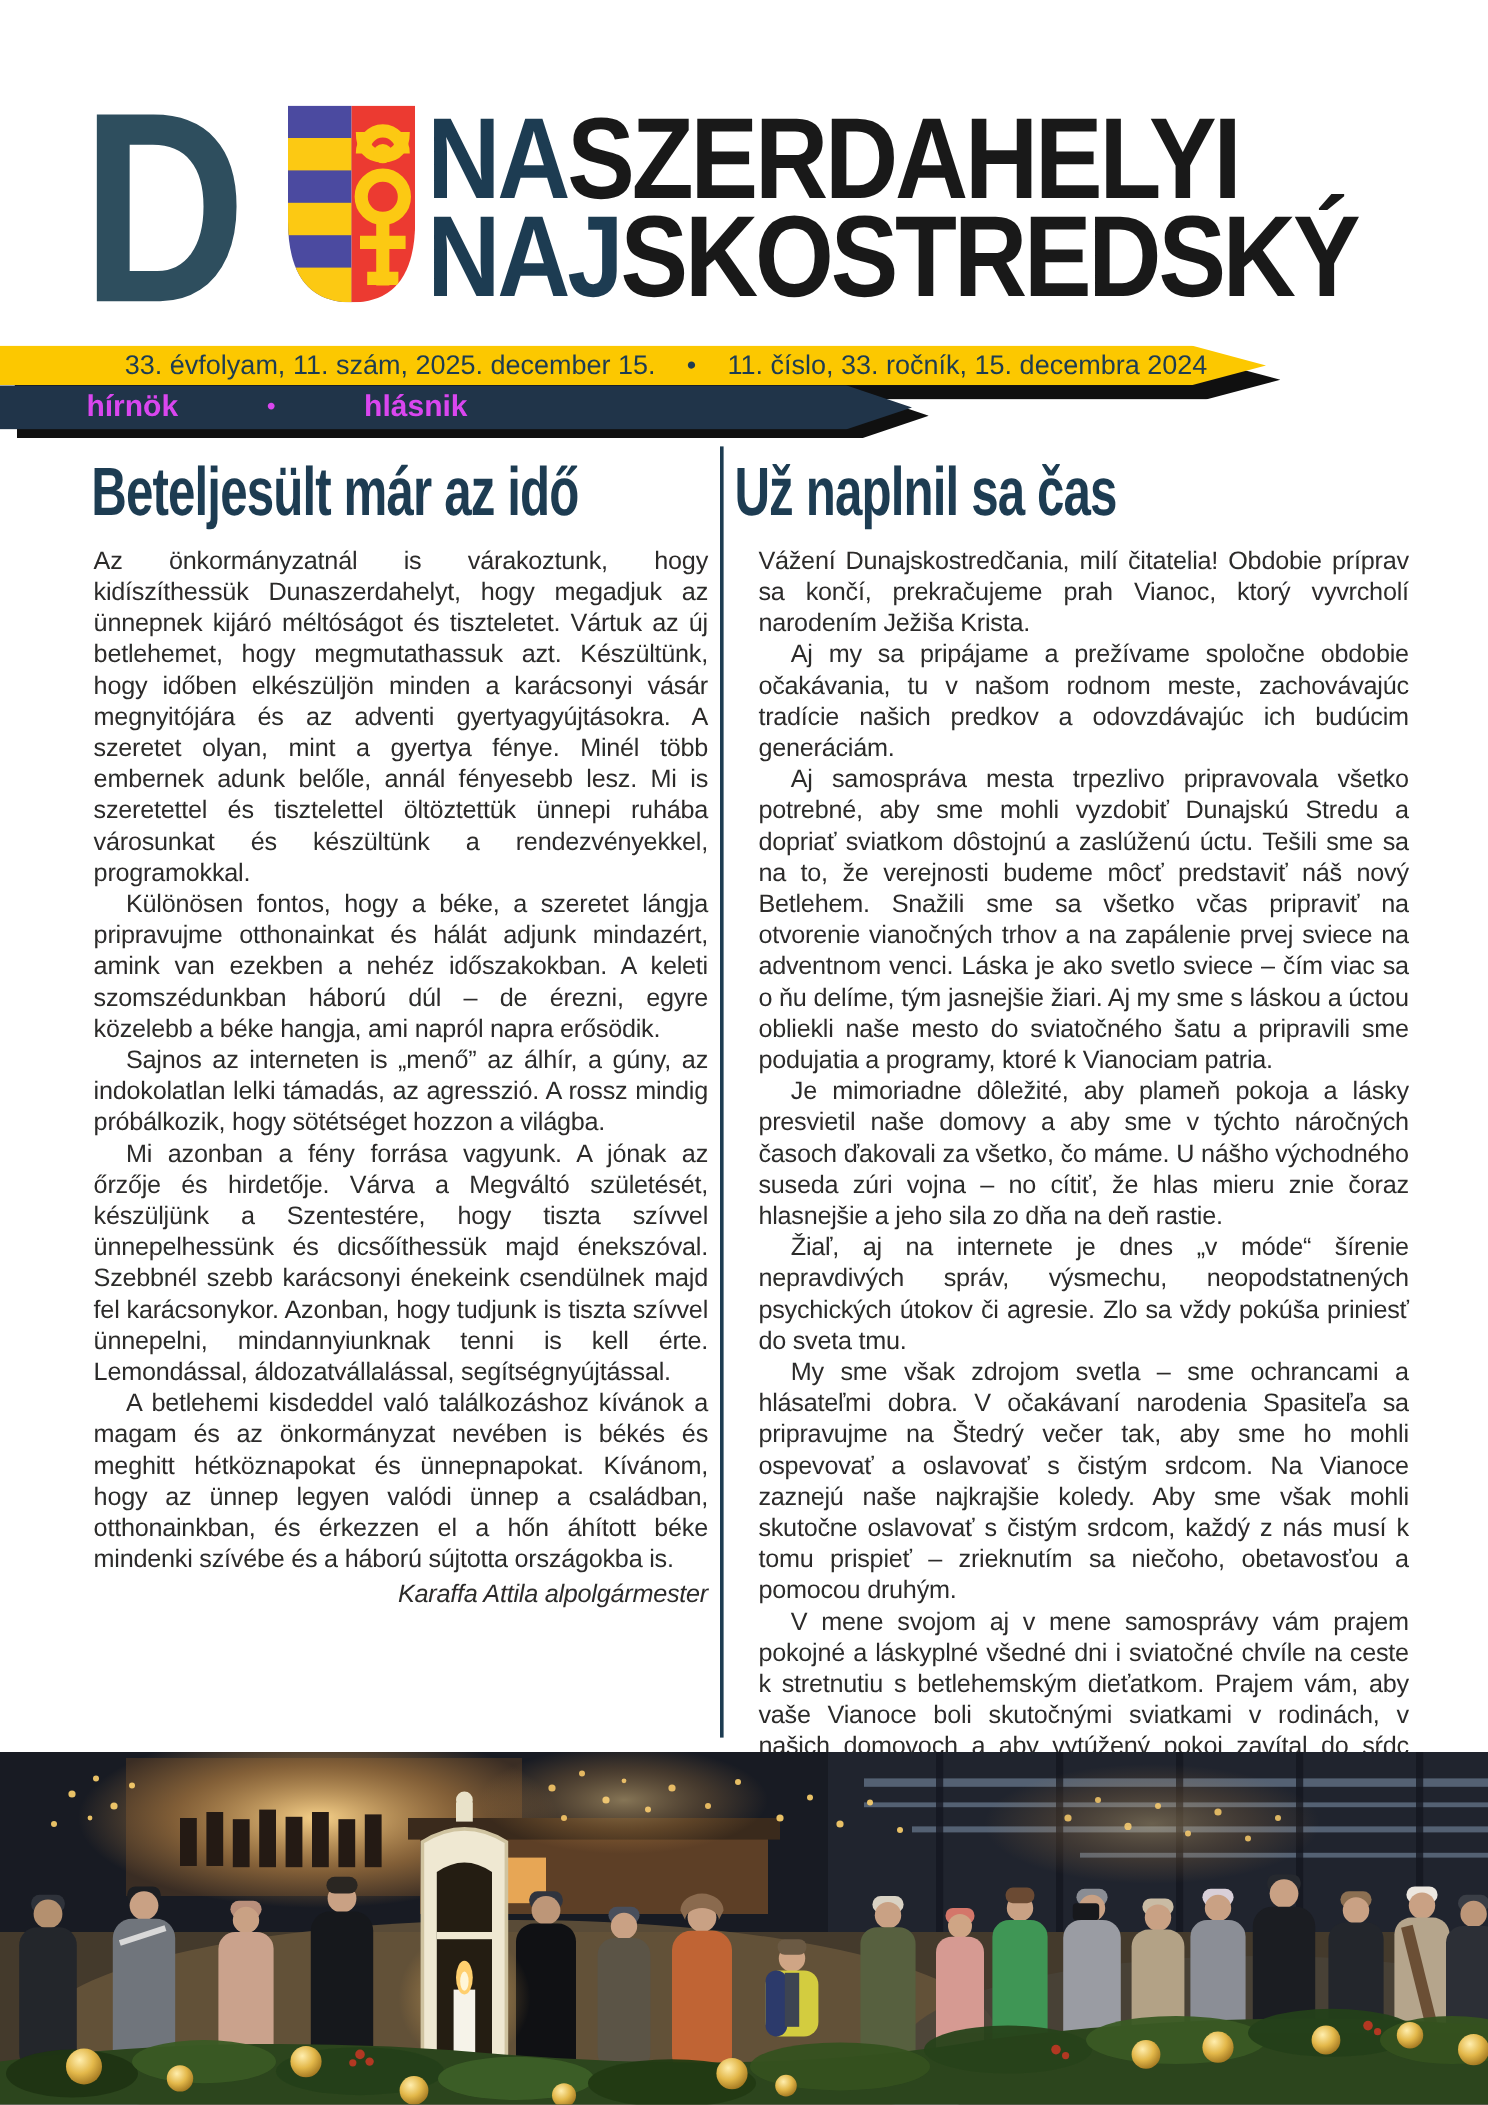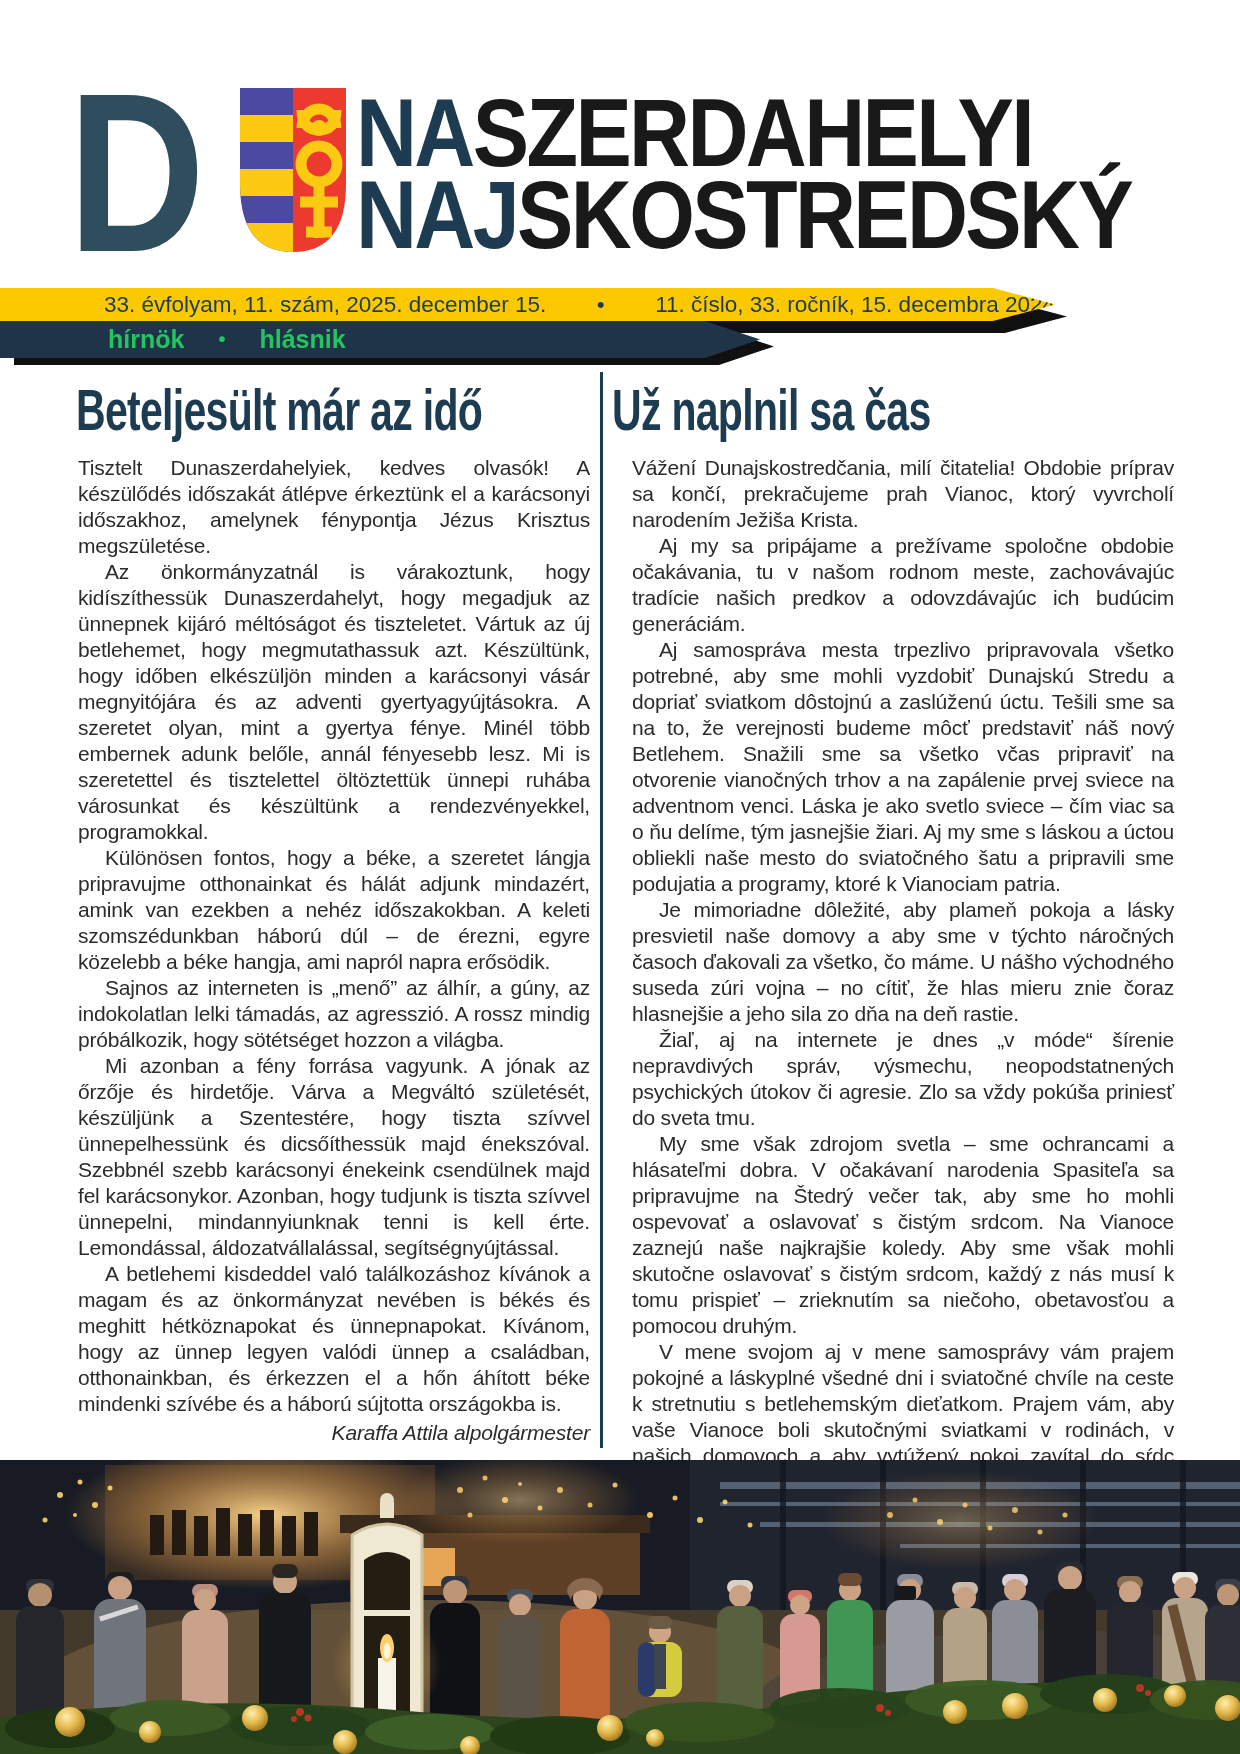--- a/index.html
+++ b/index.html
@@ -23,27 +23,27 @@
   .wm1{top:85px;}
   .wm2{top:167px;}
   .wm .accent{color:var(--navy);}
   
   .ribbon,.ribbon-shadow{position:absolute;left:0;display:flex;align-items:center;}
   .rib-y-shape{clip-path:polygon(0 0, calc(100% - 62px) 0, 100% 50%, calc(100% - 62px) 100%, 0 100%);}
   .rib-t-shape{clip-path:polygon(0 0, calc(100% - 55px) 0, 100% 50%, calc(100% - 55px) 100%, 0 100%);}
   .yellow-shadow{top:294px;width:1055px;height:33px;background:var(--shadow);transform:translate(12px,6px);}
   .yellow-bar{
     top:288px;width:1055px;height:33px;background:var(--yellow);
-    color:var(--navy);font-size:22.5px;padding-left:104px;justify-content:space-between;
+    color:var(--navy);font-size:22.5px;padding-left:104px;
   }
   .yellow-bar .dot{margin:0 26px;}
   .teal-shadow{top:321px;width:760px;height:37px;background:var(--shadow);transform:translate(14px,7px);}
   .teal-bar{
     top:321px;width:760px;height:37px;background:var(--banner_navy);
-    color:#22c55e;font-size:25px;font-weight:bold;padding-left:108px;
+    color:#d946ef;font-size:25px;font-weight:bold;padding-left:72px;gap:40px;
   }
   .teal-bar .dot{margin:0 34px;font-size:20px;}
   
   .headline{
     position:absolute;top:382px;font-size:57px;font-weight:bold;color:var(--navy);
     letter-spacing:-1px;line-height:1;transform:scaleX(0.72);transform-origin:left top;white-space:nowrap;
   }
   .hl-left{left:76px;}
   .hl-right{left:612px;}
   .col-divider{position:absolute;left:600px;top:372px;width:3px;height:1076px;background:var(--navy);}
@@ -105,21 +105,20 @@
     <span class="dot">•</span>
     <span>hlásnik</span>
   </div>
 
   <h1 class="headline hl-left" lang="hu">Beteljesült már az idő</h1>
   <h1 class="headline hl-right" lang="sk">Už naplnil sa čas</h1>
 
   <div class="col-divider"></div>
 
   <section class="col col-left" lang="hu">
-    <p>Tisztelt Dunaszerdahelyiek, kedves olvasók! A készülődés időszakát átlépve érkeztünk el a karácsonyi időszakhoz, amelynek fénypontja Jézus Krisztus megszületése.</p>
     <p>Az önkormányzatnál is várakoztunk, hogy kidíszíthessük Dunaszerdahelyt, hogy megadjuk az ünnepnek kijáró méltóságot és tiszteletet. Vártuk az új betlehemet, hogy megmutathassuk azt. Készültünk, hogy időben elkészüljön minden a karácsonyi vásár megnyitójára és az adventi gyertyagyújtásokra. A szeretet olyan, mint a gyertya fénye. Minél több embernek adunk belőle, annál fényesebb lesz. Mi is szeretettel és tisztelettel öltöztettük ünnepi ruhába városunkat és készültünk a rendezvényekkel, programokkal.</p>
     <p>Különösen fontos, hogy a béke, a szeretet lángja pripravujme otthonainkat és hálát adjunk mindazért, amink van ezekben a nehéz időszakokban. A keleti szomszédunkban háború dúl – de érezni, egyre közelebb a béke hangja, ami napról napra erősödik.</p>
     <p>Sajnos az interneten is „menő” az álhír, a gúny, az indokolatlan lelki támadás, az agresszió. A rossz mindig próbálkozik, hogy sötétséget hozzon a világba.</p>
     <p>Mi azonban a fény forrása vagyunk. A jónak az őrzője és hirdetője. Várva a Megváltó születését, készüljünk a Szentestére, hogy tiszta szívvel ünnepelhessünk és dicsőíthessük majd énekszóval. Szebbnél szebb karácsonyi énekeink csendülnek majd fel karácsonykor. Azonban, hogy tudjunk is tiszta szívvel ünnepelni, mindannyiunknak tenni is kell érte. Lemondással, áldozatvállalással, segítségnyújtással.</p>
     <p>A betlehemi kisdeddel való találkozáshoz kívánok a magam és az önkormányzat nevében is békés és meghitt hétköznapokat és ünnepnapokat. Kívánom, hogy az ünnep legyen valódi ünnep a családban, otthonainkban, és érkezzen el a hőn áhított béke mindenki szívébe és a háború sújtotta országokba is.</p>
     <p class="signature">Karaffa Attila alpolgármester</p>
   </section>
 
   <section class="col col-right" lang="sk">
     <p>Vážení Dunajskostredčania, milí čitatelia! Obdobie príprav sa končí, prekračujeme prah Vianoc, ktorý vyvrcholí narodením Ježiša Krista.</p>

